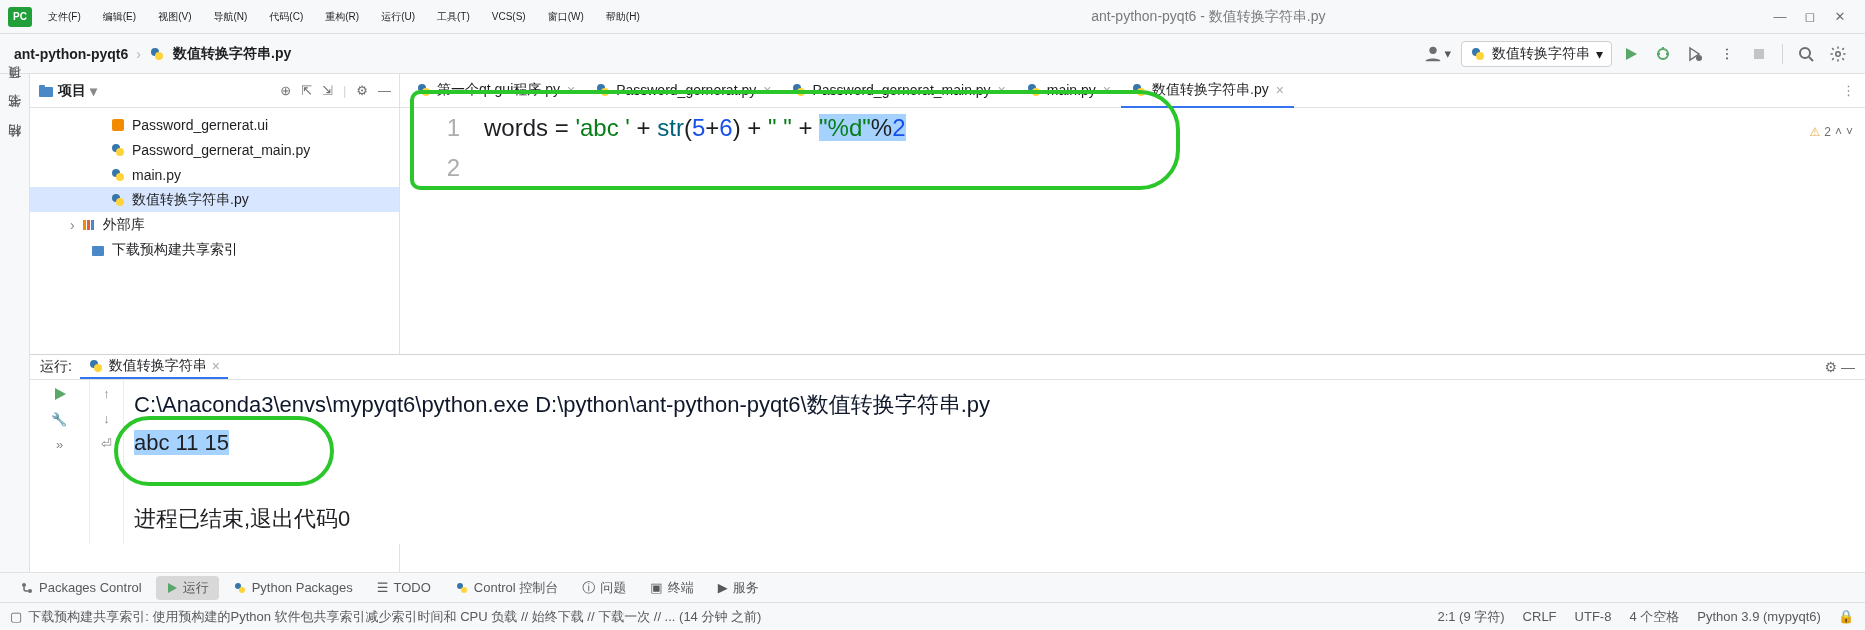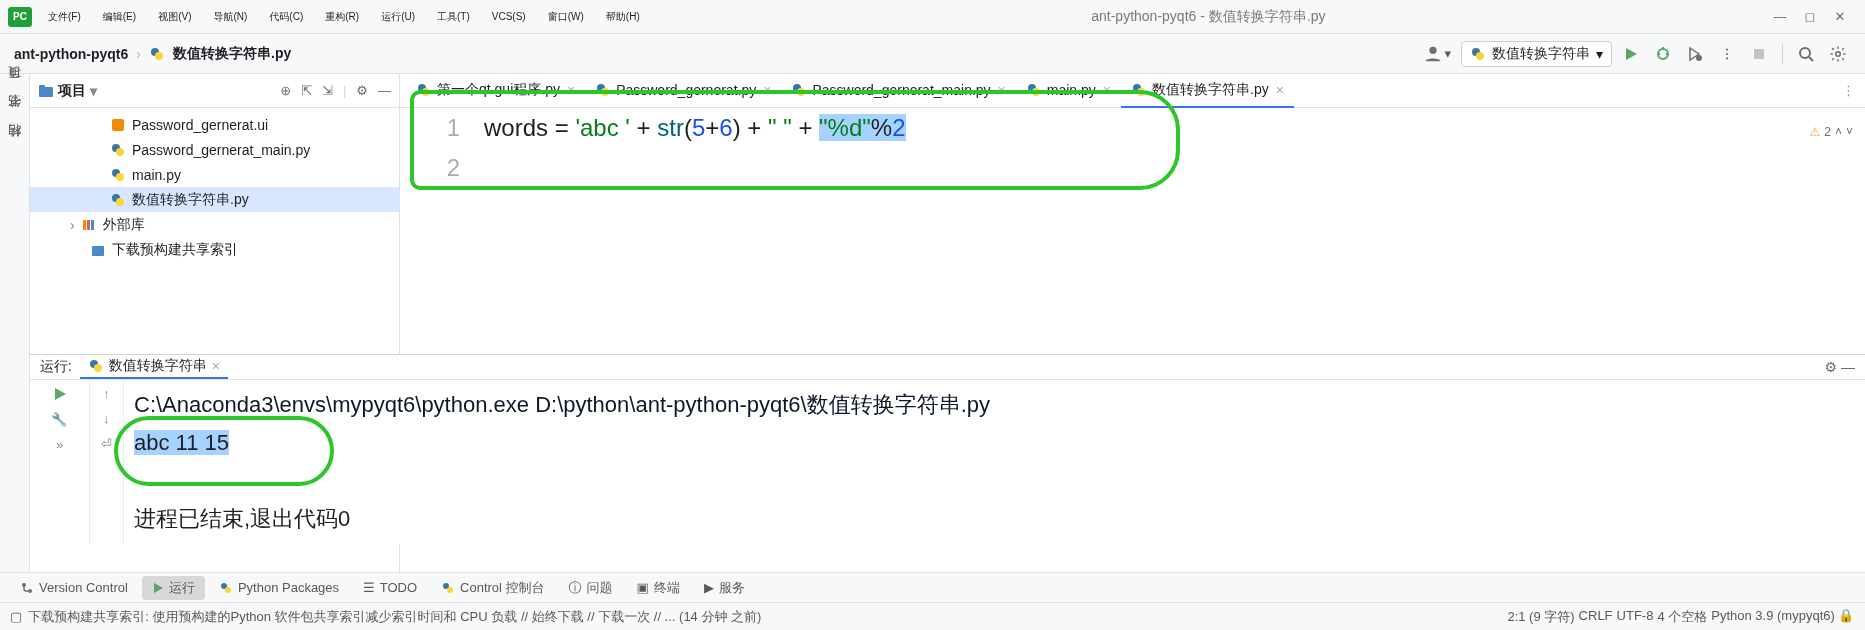--- a/index.html
+++ b/index.html
@@ -72,21 +72,21 @@
 .run-gear { margin-left:auto; color:#6e6e6e; }
 
 
 .bstrip { position:absolute; left:0; right:0; bottom:28px; height:30px; background:#f7f8fa; border-top:1px solid #e1e1e1; display:flex; align-items:center; gap:4px; padding:0 10px; font-size:13px; }
 .bs-item { display:flex; align-items:center; gap:5px; padding:3px 10px; color:#595959; border-radius:4px; }
 .bs-item.active { background:#d8d8d8; }
 
 
 .status { position:absolute; left:0; right:0; bottom:0; height:28px; background:#f7f8fa; border-top:1px solid #e1e1e1; display:flex; align-items:center; padding:0 10px; font-size:13px; color:#595959; }
 .status-left { display:flex; align-items:center; gap:6px; flex:1; overflow:hidden; white-space:nowrap; }
-.status-right { display:flex; align-items:flex-start; gap:4px; }
+.status-right { display:flex; align-items:center; gap:18px; }
 
 svg { display:block; }
 </style>
 </head>
 <body>
 
 <div class="titlebar">
   <div class="tb-left">
     <div class="tb-icon">PC</div>
     <span class="menu-item">文件(F)</span>
@@ -348,21 +348,21 @@
   </div>
 </div>
 
 <div class="bstrip">
   <div class="bs-item">
       <svg width="14" height="14" viewBox="0 0 14 14">
         <circle cx="4" cy="4" r="2" fill="#6e6e6e"></circle>
         <circle cx="10" cy="10" r="2" fill="#6e6e6e"></circle>
         <path d="M4 6v2a2 2 0 002 2h2" fill="none" stroke="#6e6e6e" stroke-width="1.5"></path>
       </svg>
-      <span>Version Control</span>
+      <span>Packages Control</span>
     </div>
   <div class="bs-item active">
       <svg width="12" height="12" viewBox="0 0 12 12">
         <path d="M2 1l9 5-9 5z" fill="#59a869"></path>
       </svg>
       <span>运行</span>
     </div>
   <div class="bs-item">
       <svg width="14" height="14" viewBox="0 0 14 14">
         <circle cx="5" cy="5" r="3" fill="#3776ab"></circle>

